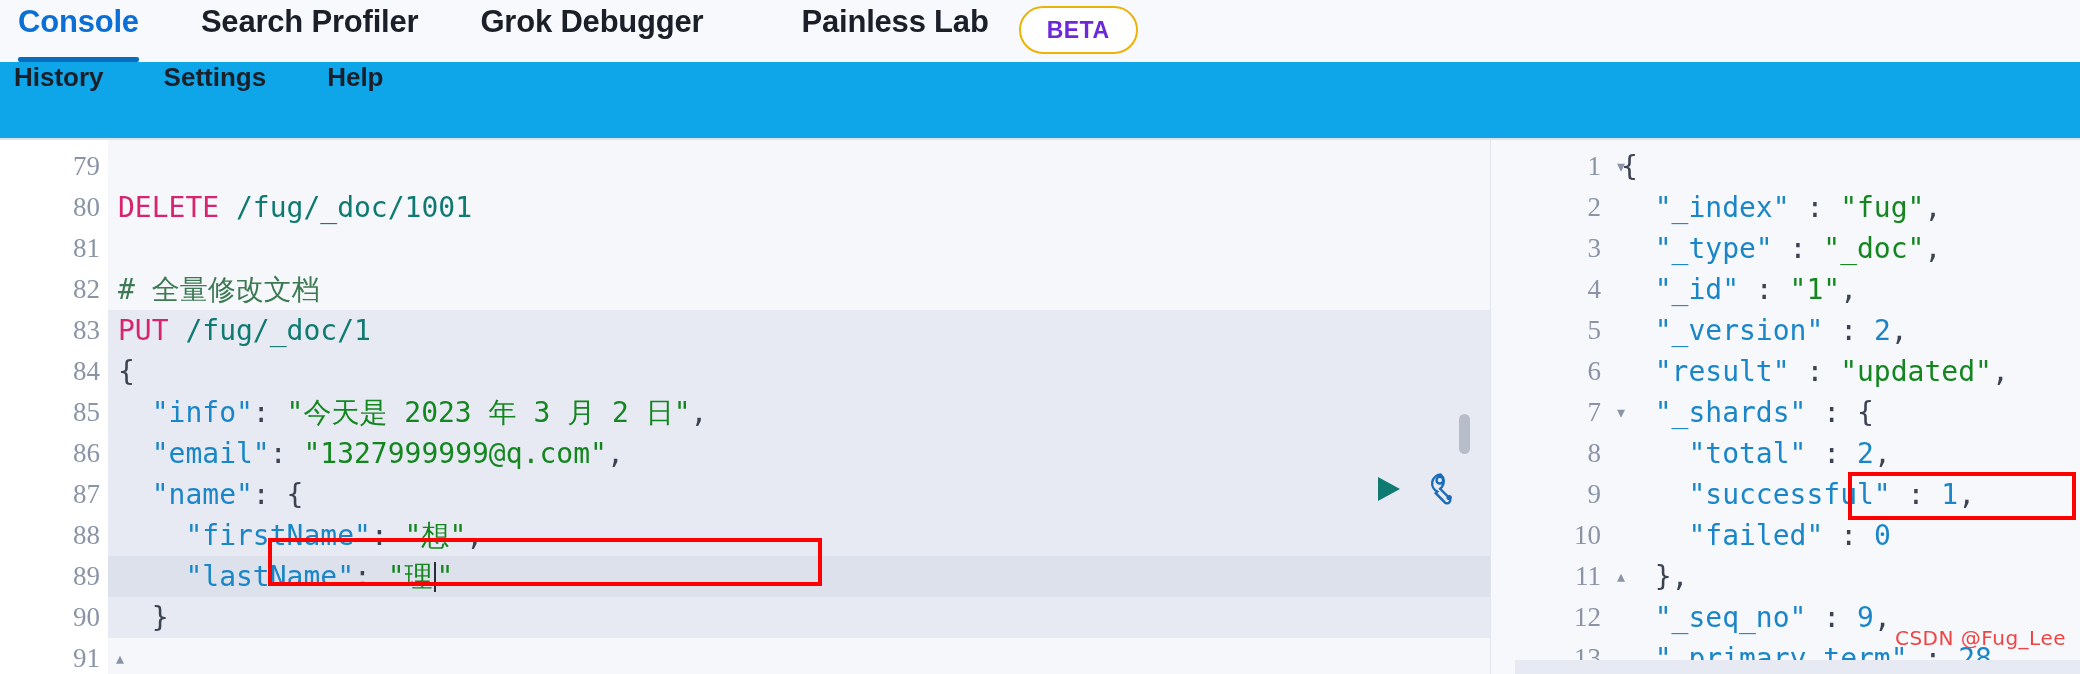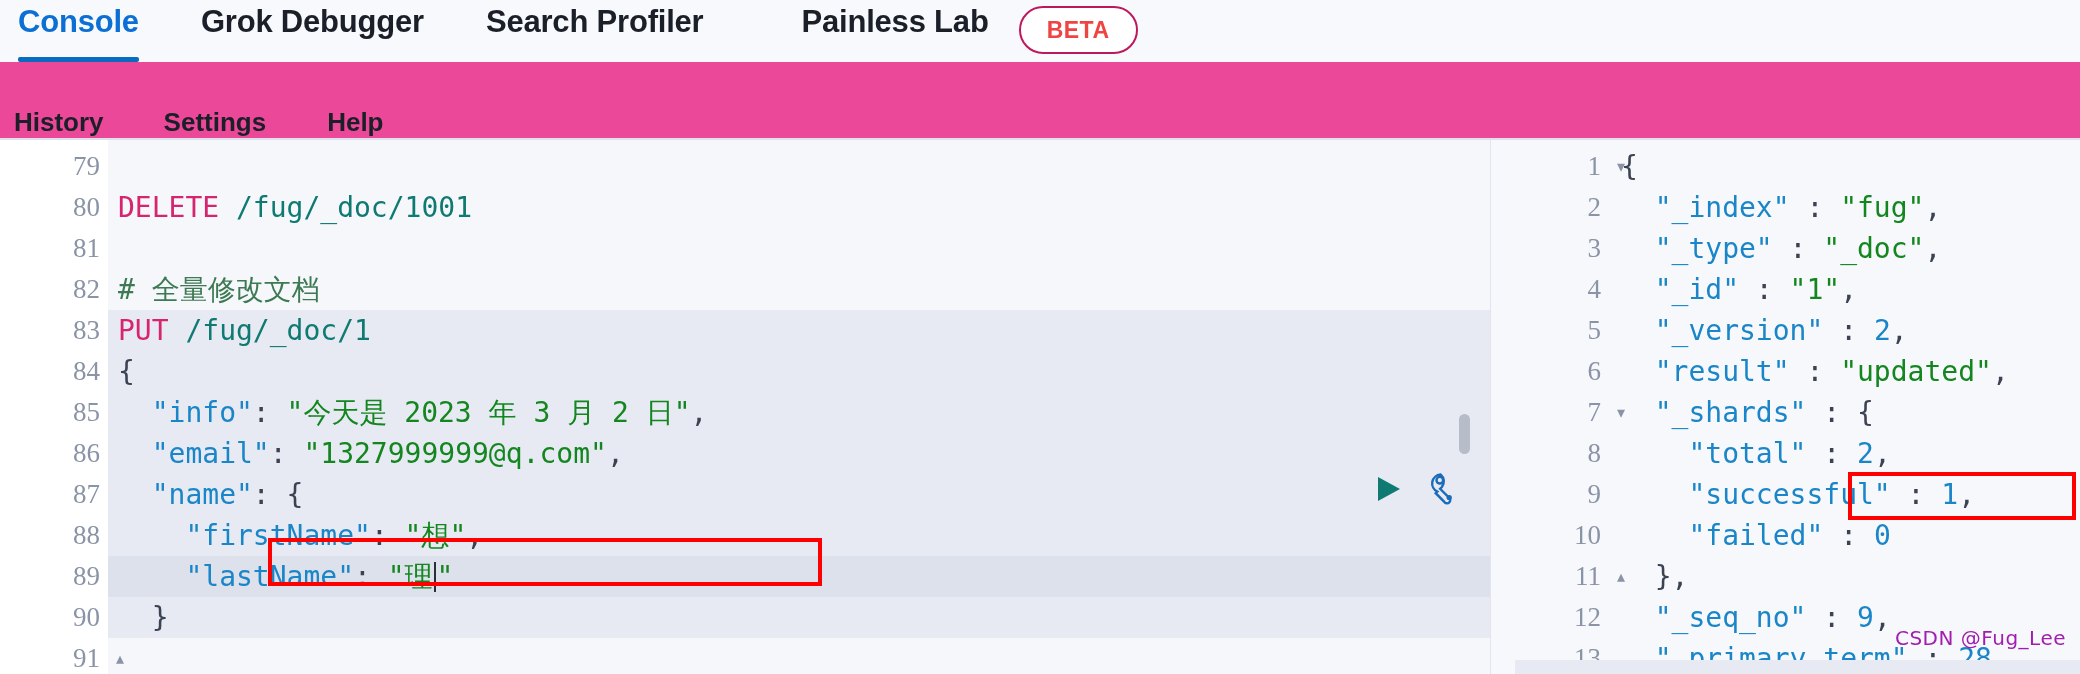--- a/index.html
+++ b/index.html
@@ -29,32 +29,32 @@
     white-space:nowrap;
     letter-spacing:-0.2px;
   }
   .tab.active{color:#0b6fd4;}
   .tab-underline{
     position:absolute;left:0;bottom:0;height:5px;width:100%;
     background:#0a6cbf;border-radius:2px;
   }
   #beta-badge{
     display:inline-flex;align-items:center;justify-content:center;
-    border:2px solid #be185d;border-radius:24px;
+    border:2px solid #eab308;border-radius:24px;
     background:#ffffff;
     height:44px;padding:0 26px;
-    font-size:23px;font-weight:bold;color:#ef4444;
+    font-size:23px;font-weight:bold;color:#6d28d9;
     letter-spacing:0.5px;
     margin-top:2px;
   }
   
   #subnav{
     position:absolute;left:0;top:62px;width:2080px;height:76px;
-    background:#ec4899;
-    display:flex;align-items:flex-end;
+    background:#0ea5e9;
+    display:flex;align-items:flex-start;
   }
   .subnav-item{
     font-size:26px;font-weight:bold;color:#1b1f28;
     white-space:nowrap;
   }
   
   #editor-area{
     position:absolute;left:0;top:138px;width:2080px;height:536px;
     background:#f7f8fc;
     border-top:2px solid #dfe2ec;
@@ -133,45 +133,45 @@
   #redbox-info{left:268px;top:398px;width:554px;height:48px;}
   #redbox-result{left:1848px;top:332px;width:228px;height:48px;}
   
   #left-scrollbar-thumb{
     position:absolute;left:1459px;top:274px;width:11px;height:40px;
     background:#b7bcc9;border-radius:6px;
   }
   
   #watermark{
     position:absolute;right:14px;bottom:24px;
-    font-size:20px;color:#a21caf;
+    font-size:20px;color:#ef4444;
     font-family:"DejaVu Sans","Liberation Sans",sans-serif;
     letter-spacing:0.5px;
   }
   
   #right-bottom-strip{
     position:absolute;left:0;bottom:0;width:100%;height:16px;
     background:#e7eaf3;
   }
 </style>
 </head>
 <body>
 
 <div id="app">
 
   <div id="tabbar">
       <div class="tab active" style="margin-left: 18px;">
         <span>Console</span>
         <div class="tab-underline"></div>
       </div>
       <div class="tab" style="margin-left: 62px;">
+        <span>Search Profiler</span>
+      </div>
+      <div class="tab" style="margin-left: 62px;">
         <span>Grok Debugger</span>
-      </div>
-      <div class="tab" style="margin-left: 62px;">
-        <span>Search Profiler</span>
       </div>
       <div class="tab" style="margin-left: 98px;">
         <span>Painless Lab</span>
       </div>
       <div id="beta-badge" style="margin-left: 30px; align-self: flex-start; margin-top: 6px;">BETA</div>
     </div>
 
   <div id="subnav">
       <div class="subnav-item" style="margin-left: 14px;">History</div>
       <div class="subnav-item" style="margin-left: 60px;">Settings</div>

